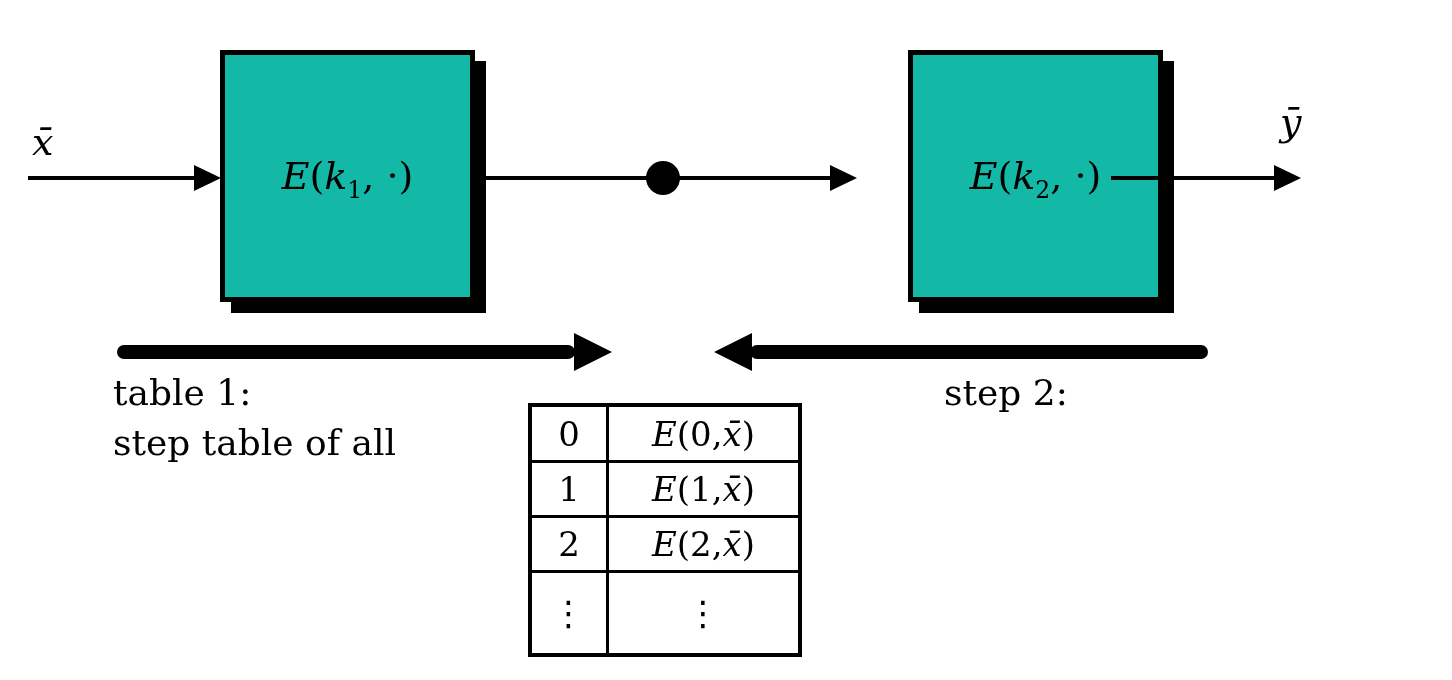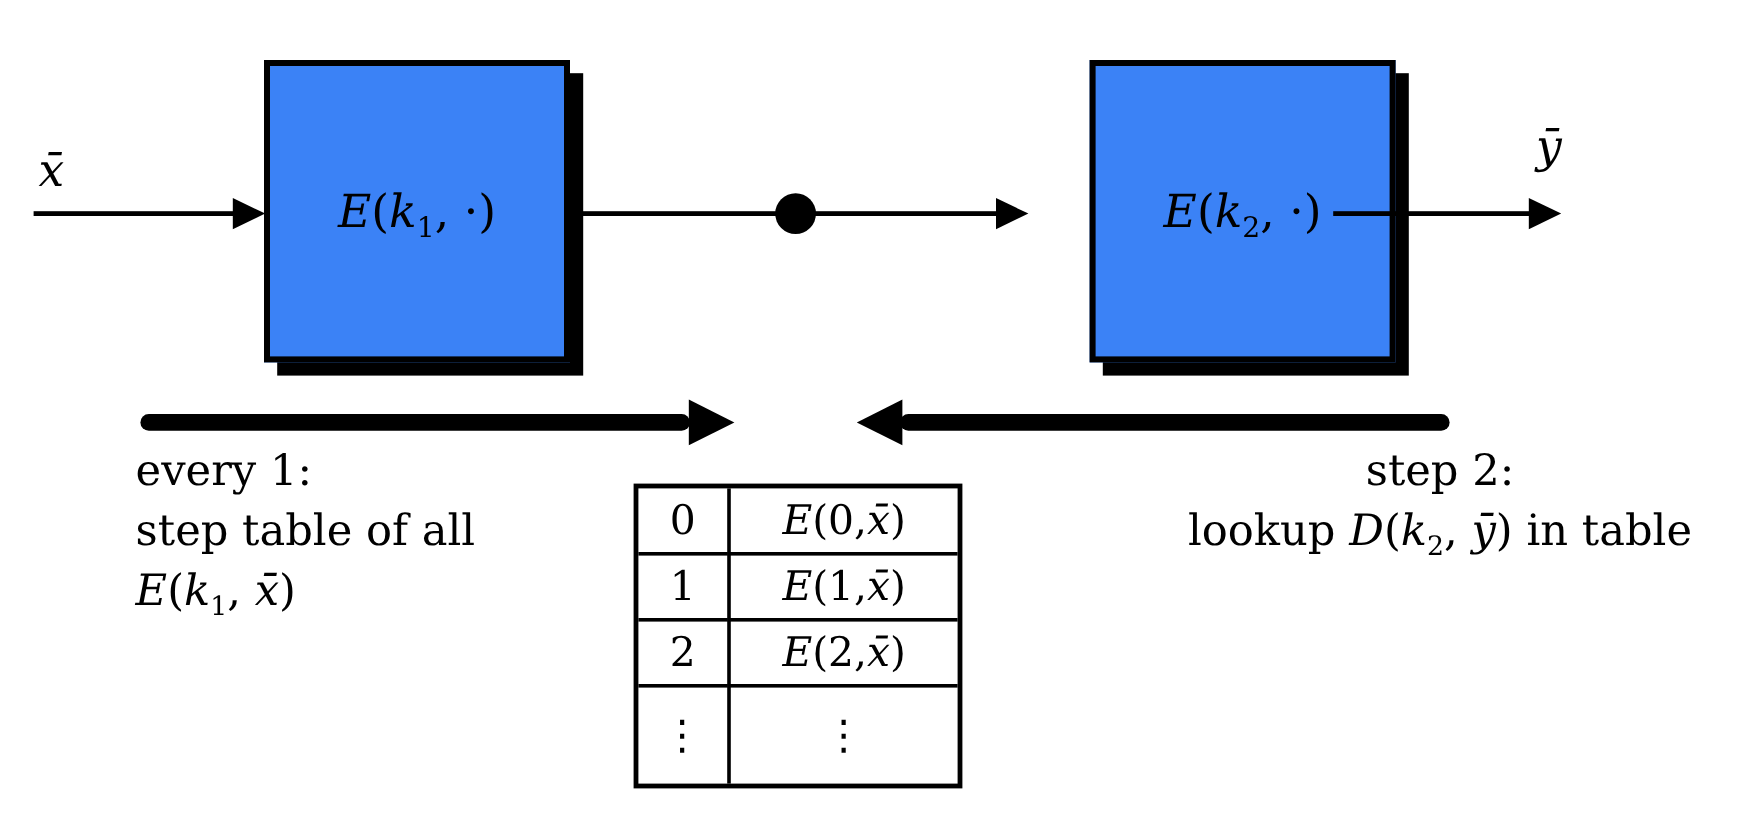--- a/index.html
+++ b/index.html
@@ -18,21 +18,21 @@
   }
 
   
   .ebox {
     position: absolute;
     top: 50px;
     width: 255px;
     height: 252px;
     box-sizing: border-box;
     border: 5px solid #000;
-    background: #3b82f6;
+    background: #14b8a6;
     box-shadow: 11px 11px 0 0 #000;
     display: flex;
     align-items: center;
     justify-content: center;
   }
   #box1 { left: 220px; }
   #box2 { left: 908px; }
   .boxlabel {
     font-size: 38px;
     white-space: nowrap;
@@ -99,21 +99,21 @@
   }
 
   
   .steptext {
     position: absolute;
     font-size: 36px;
     line-height: 50px;
     white-space: nowrap;
   }
   #step1-text { left: 113px; top: 368px; }
-  #step2-text { left: 990px; top: 368px; text-align: center; }
+  #step2-text { left: 944px; top: 368px; }
 
   
   #lookup-table {
     position: absolute;
     left: 528px; top: 403px;
     width: 274px; height: 254px;
     box-sizing: border-box;
     border: 4px solid #000;
     background: #fff;
     display: grid;
@@ -169,28 +169,26 @@
   <div class="arrowhead-r" id="head-out"></div>
   <div class="wire-label" id="label-y"><span class="seg-it">ȳ</span></div>
 
   <div class="thickbar" id="thick1-bar"></div>
   <div id="thick1-head"></div>
 
   <div id="thick2-head"></div>
   <div class="thickbar" id="thick2-bar"></div>
 
   <div class="steptext" id="step1-text">
-    <div><span class="seg-rm">every 1:</span></div>
+    <div><span class="seg-rm">table 1:</span></div>
     <div><span class="seg-rm">step table of all</span></div>
-    <div><span class="seg-it">E</span><span class="seg-rm">(</span><span class="seg-it">k</span><sub class="seg-sub">1</sub><span class="seg-rm">, </span><span class="seg-it">x̄</span><span class="seg-rm">)</span></div>
   </div>
 
   <div class="steptext" id="step2-text">
     <div><span class="seg-rm">step 2:</span></div>
-    <div><span class="seg-rm">lookup </span><span class="seg-it">D</span><span class="seg-rm">(</span><span class="seg-it">k</span><sub class="seg-sub">2</sub><span class="seg-rm">, </span><span class="seg-it">ȳ</span><span class="seg-rm">)</span><span class="seg-rm"> in table</span></div>
   </div>
 
   <div id="lookup-table">
     <div class="tcell key">
         <span class="seg-rm">0</span>
       </div>
     <div class="tcell val">
         <span class="seg-it">E</span>
         <span class="seg-rm">(0, </span>
         <span class="seg-it">x̄</span>

